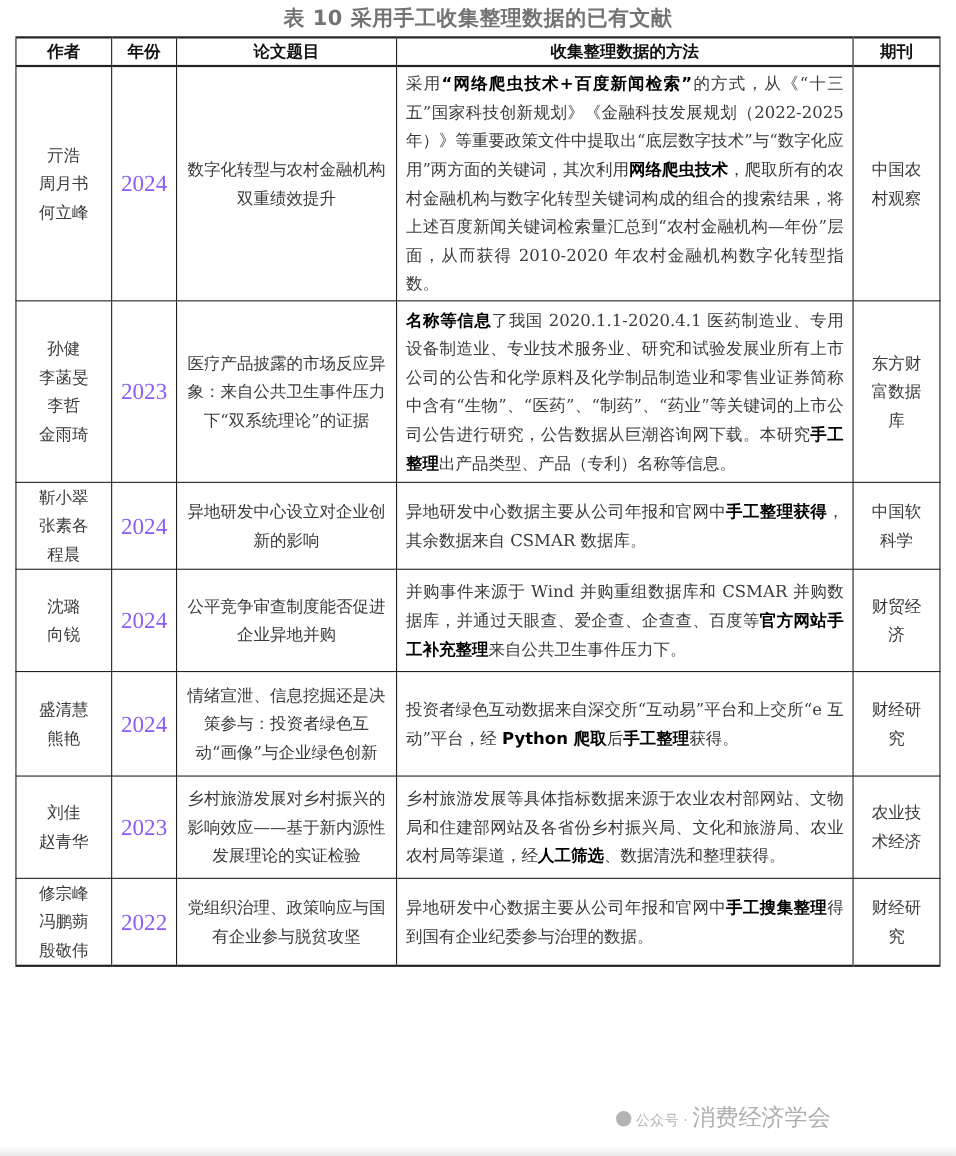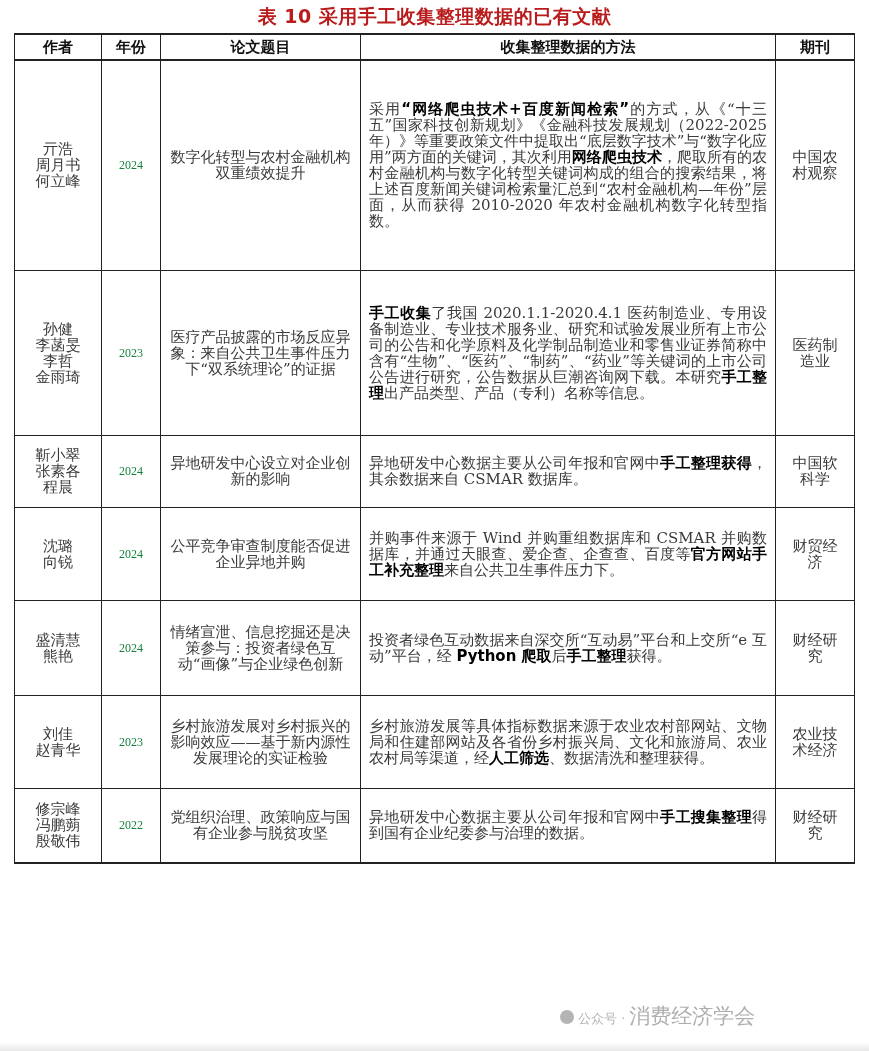--- a/index.html
+++ b/index.html
@@ -1,30 +1,30 @@
 <!DOCTYPE html>
 <html><head>
 <meta charset="utf-8">
 <style>
   html, body { margin:0; padding:0; background:#ffffff; }
   body { width:869px; height:1051px; overflow:hidden; position:relative;
          font-family:"DejaVu Serif","Liberation Serif",serif; color:#3a3a3a; }
   .caption { position:absolute; left:0; top:4px; width:869px; text-align:center;
              font-family:"DejaVu Sans","Liberation Sans",sans-serif; font-weight:bold;
-             font-size:19px; color:#b91c1c; letter-spacing:0.5px; }
+             font-size:19px; color:#737373; letter-spacing:0.5px; }
   table { position:absolute; left:14px; top:33px; width:840px; border-collapse:collapse;
           table-layout:fixed; }
   th, td { border:1.5px solid #222; padding:0; vertical-align:middle; }
   thead th { border-top:2.5px solid #222; border-bottom:2.5px solid #222; height:24px;
              font-family:"DejaVu Sans","Liberation Sans",sans-serif; font-weight:bold;
              font-size:15px; color:#111; text-align:center;margin-top:24px; }
-  tbody td { font-size:15px; line-height:16px; }
+  tbody td { font-size:15px; line-height:26px; }
   td.authors, td.year, td.title, td.journal { text-align:center; }
   td.authors div { display:block; }
-  td.year { font-family:"Liberation Serif","DejaVu Serif",serif; font-size:12px; color:#15803d; }
+  td.year { font-family:"Liberation Serif","DejaVu Serif",serif; font-size:21px; color:#8b5cf6; }
   td.title { padding:0 6px; }
   td.method { padding:2px 8px; text-align:justify; }
   td.journal { padding:0 10px; }
   b.em { font-family:"DejaVu Sans","Liberation Sans",sans-serif; font-weight:bold; color:#000; }
   tr.last td { border-bottom:2.5px solid #222; }
   .watermark { position:absolute; left:560px; top:1002px; font-family:"DejaVu Sans","Liberation Sans",sans-serif;
                font-size:21px; color:rgba(140,140,140,0.7); white-space:nowrap; }
   .wm-icon { display:inline-block; width:14px; height:14px; border-radius:50%;
              background:rgba(130,130,130,0.6); vertical-align:middle; margin-right:4px; }
   .wm-small { font-size:13px; color:rgba(130,130,130,0.6); margin-right:4px; }
@@ -67,22 +67,22 @@
       </tr>
       <tr style="height: 165px;">
         <td class="authors">
           <div>孙健</div>
           <div>李菡旻</div>
           <div>李哲</div>
           <div>金雨琦</div>
         </td>
         <td class="year">2023</td>
         <td class="title">医疗产品披露的市场反应异象：来自公共卫生事件压力下“双系统理论”的证据</td>
-        <td class="method"><b class="em">手工收集</b><span>了我国 2020.1.1-2020.4.1 医药制造业、专用设备制造业、专业技术服务业、研究和试验发展业所有上市公司的公告和化学原料及化学制品制造业和零售业证券简称中含有“生物”、“医药”、“制药”、“药业”等关键词的上市公司公告进行研究，公告数据从巨潮咨询网下载。本研究</span><b class="em">手工整理</b><span>出产品类型、产品（专利）名称等信息。</span></td>
-        <td class="journal">医药制造业</td>
+        <td class="method"><b class="em">名称等信息</b><span>了我国 2020.1.1-2020.4.1 医药制造业、专用设备制造业、专业技术服务业、研究和试验发展业所有上市公司的公告和化学原料及化学制品制造业和零售业证券简称中含有“生物”、“医药”、“制药”、“药业”等关键词的上市公司公告进行研究，公告数据从巨潮咨询网下载。本研究</span><b class="em">手工整理</b><span>出产品类型、产品（专利）名称等信息。</span></td>
+        <td class="journal">东方财富数据库</td>
       </tr>
       <tr style="height: 72px;">
         <td class="authors">
           <div>靳小翠</div>
           <div>张素各</div>
           <div>程晨</div>
         </td>
         <td class="year">2024</td>
         <td class="title">异地研发中心设立对企业创新的影响</td>
         <td class="method"><span>异地研发中心数据主要从公司年报和官网中</span><b class="em">手工整理获得</b><span>，其余数据来自 CSMAR 数据库。</span></td>

